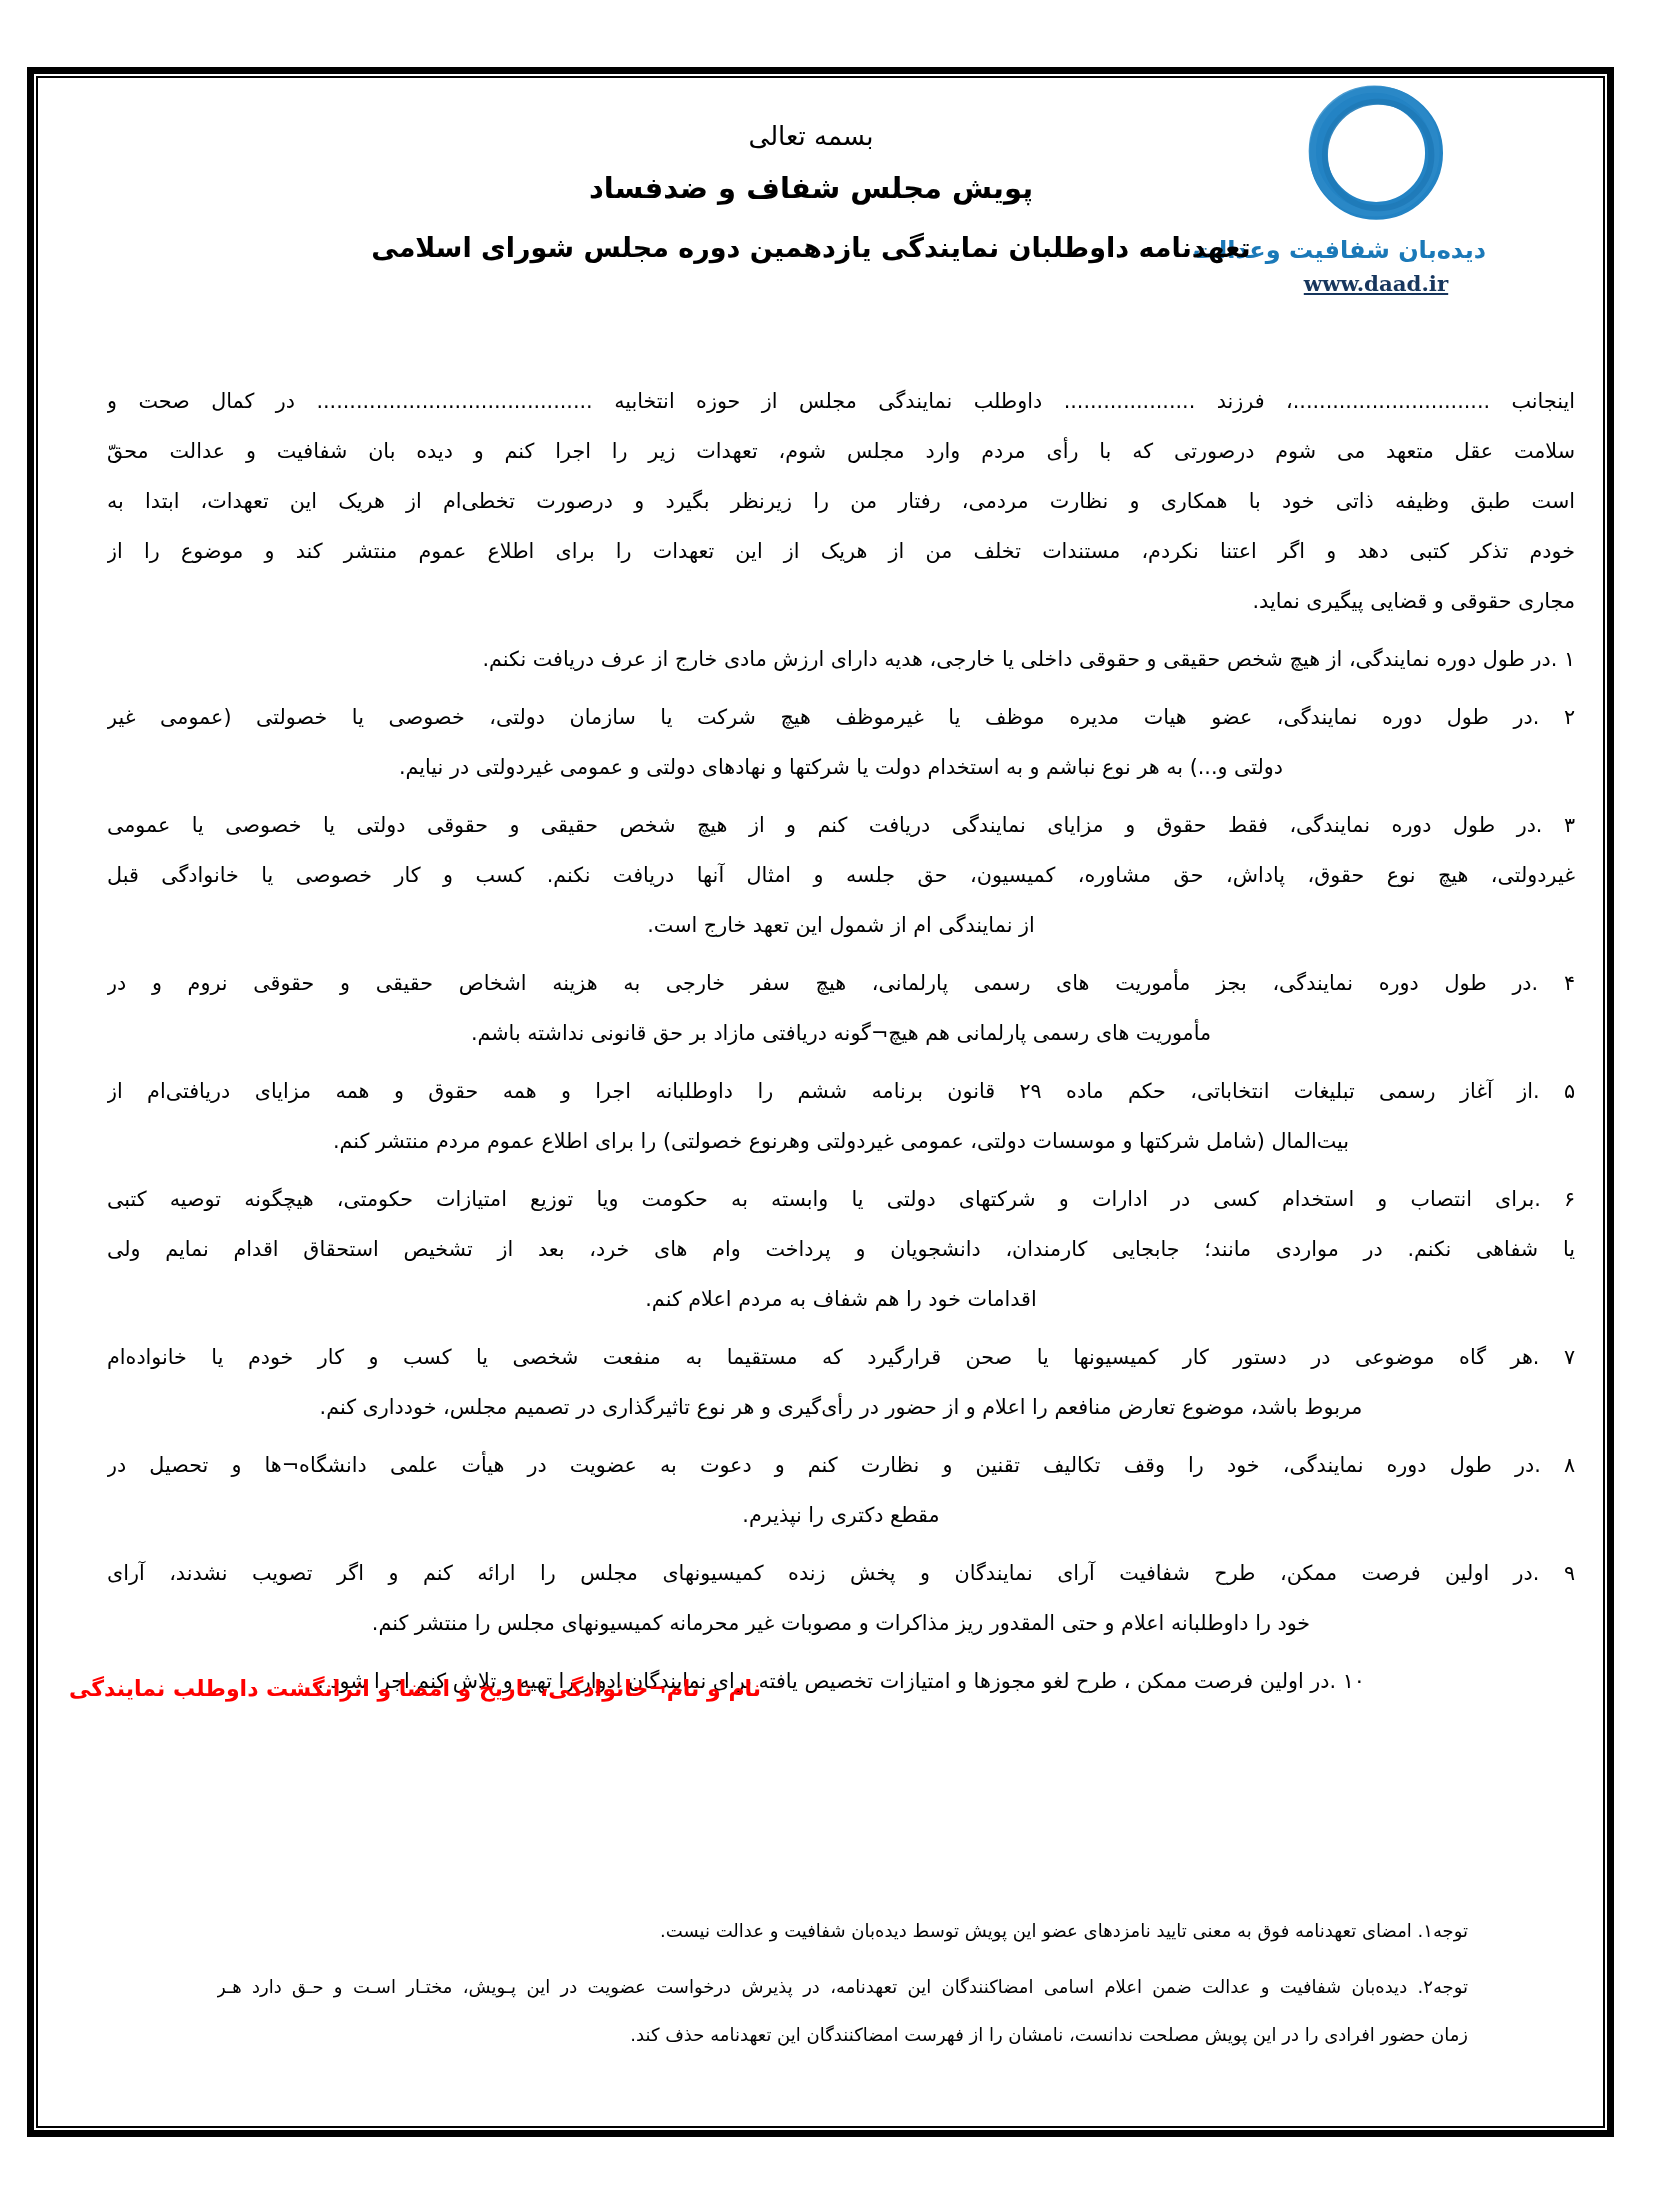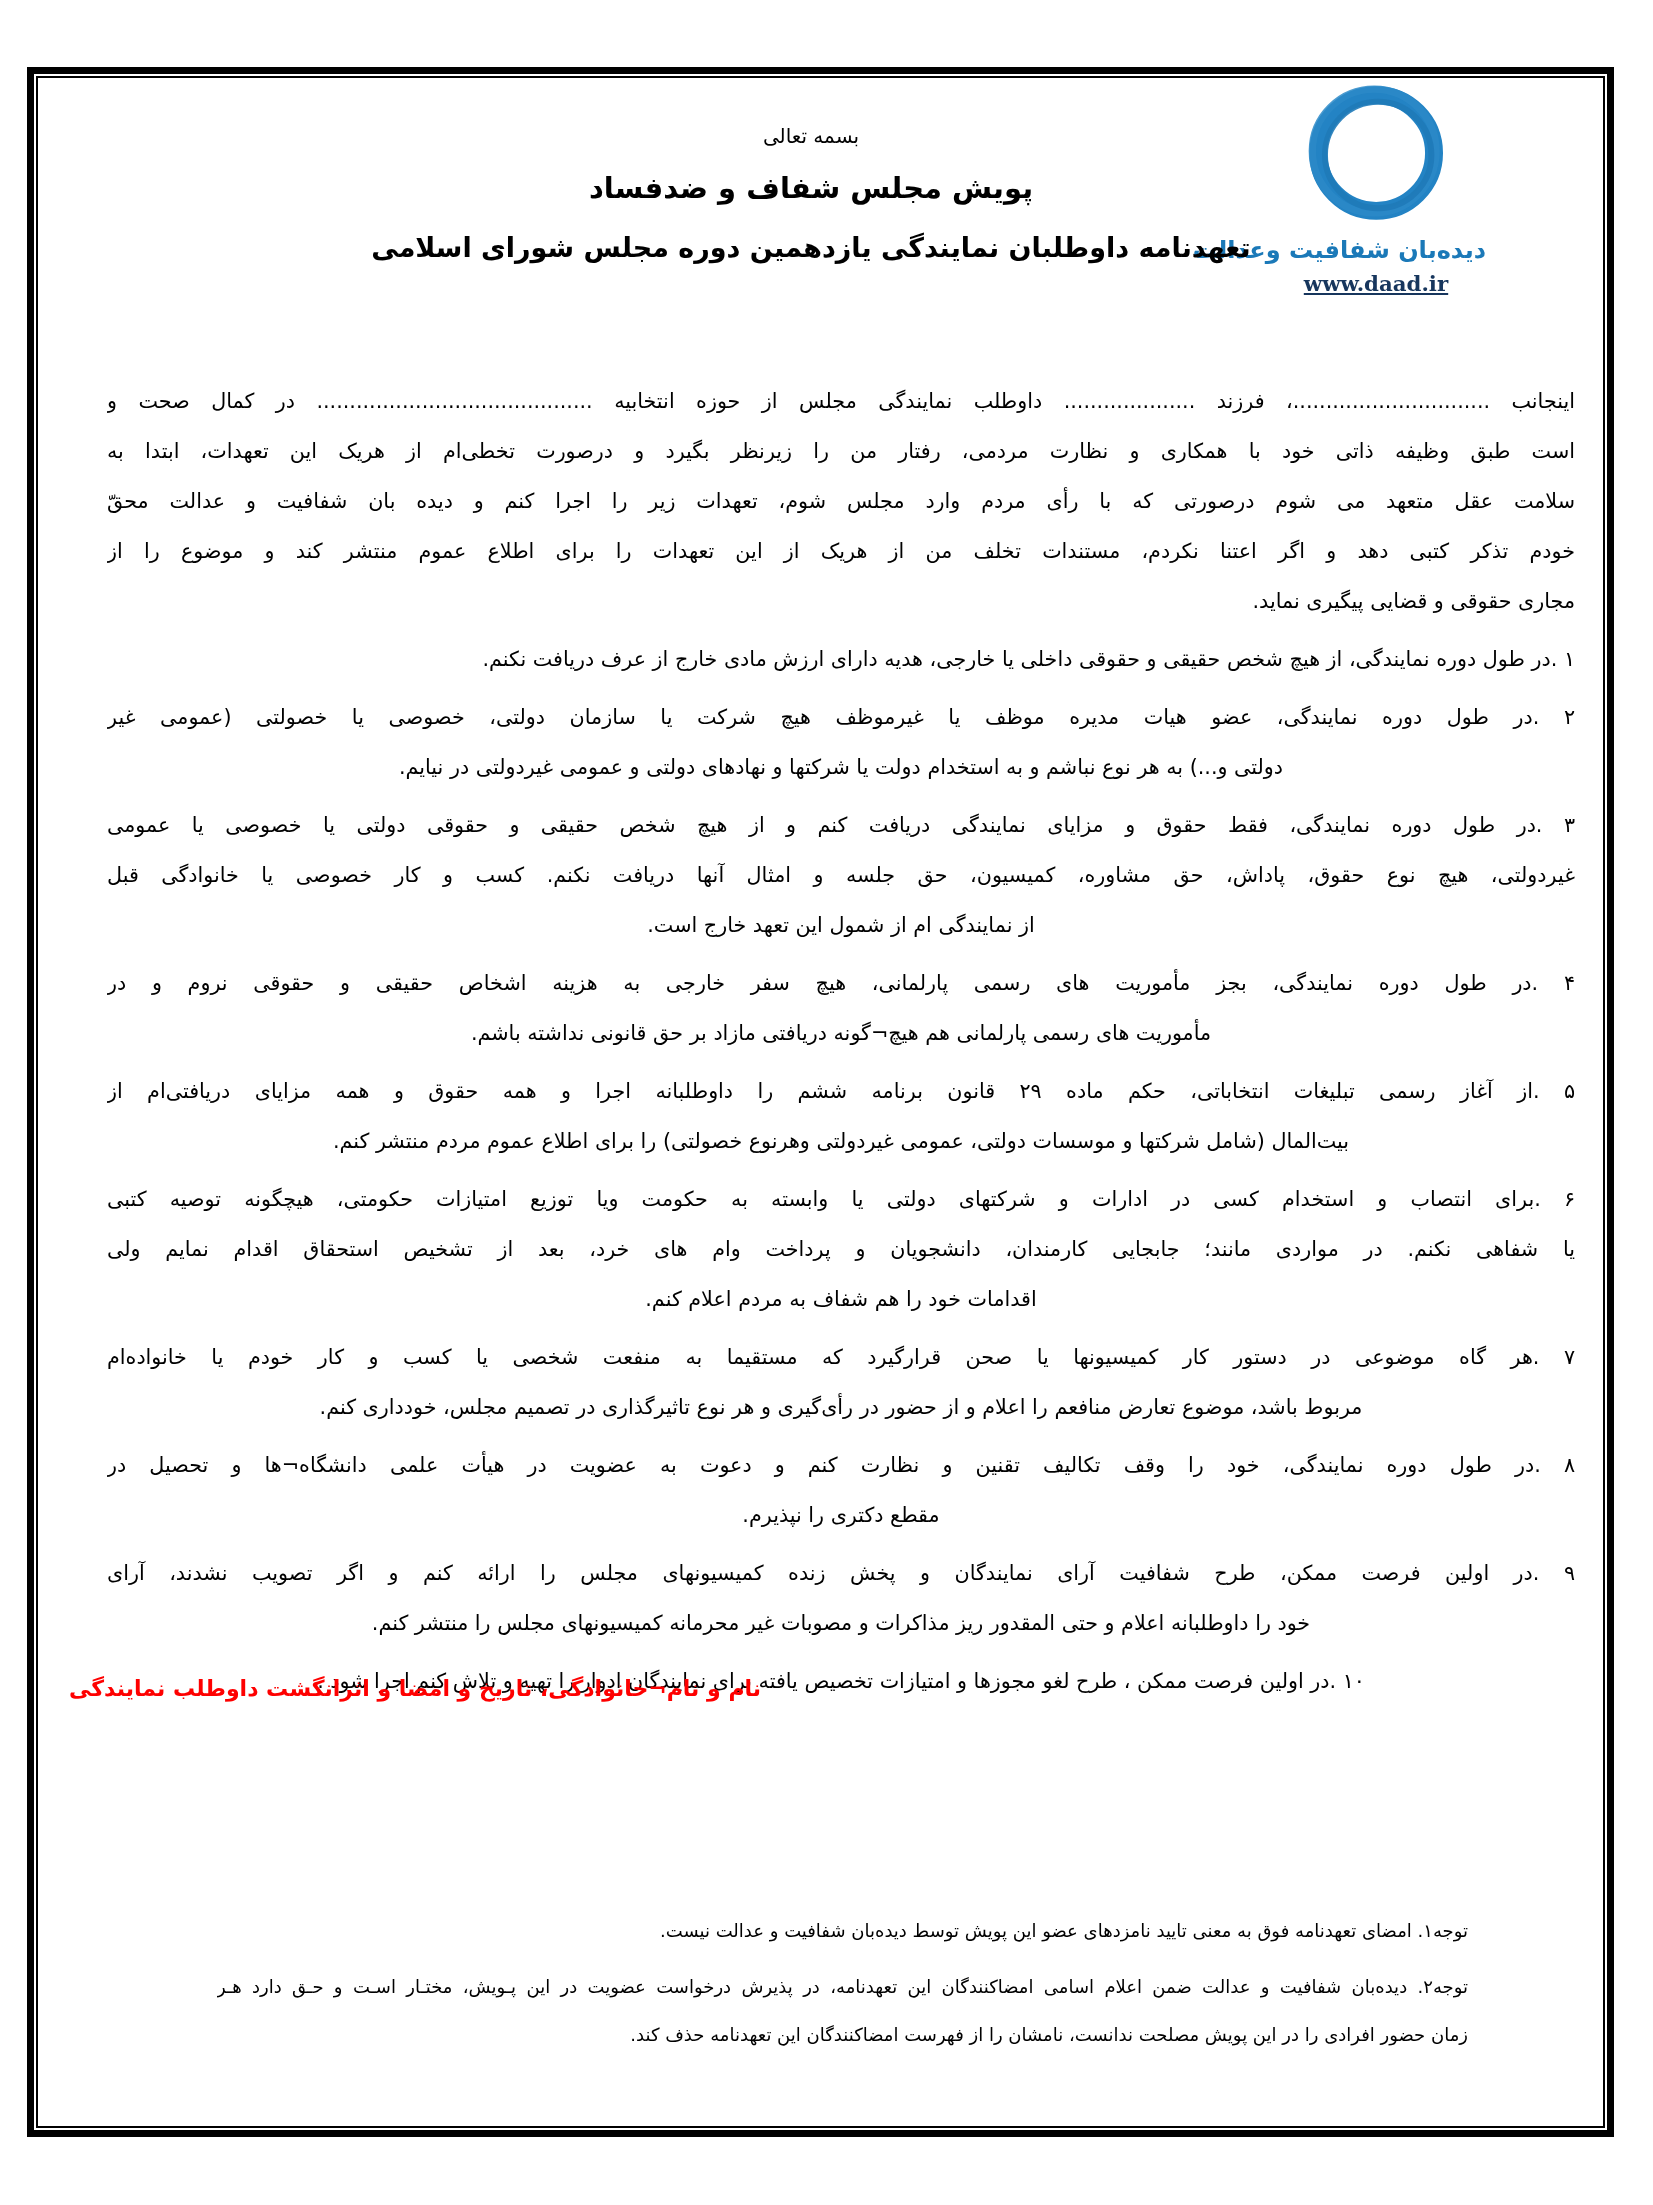--- a/index.html
+++ b/index.html
@@ -23,21 +23,21 @@
     position:absolute;inset:2px;
     border:2px solid #000;
   }
   
   .header{
     position:absolute;
     left:70px;right:100px;top:115px;
     text-align:center;
     color:#000;
   }
-  .besmele{font-size:20px;line-height:43px;font-weight:400;}
+  .besmele{font-size:26px;line-height:43px;font-weight:400;}
   .title1{font-size:29px;line-height:60px;font-weight:700;}
   .title2{font-size:27px;line-height:59px;font-weight:700;}
   
   .logo{
     position:absolute;
     left:auto;right:167px;top:79px;width:220px;
     text-align:center;
   }
   .logo-ring{display:block;margin:0 auto;}
   .logo-name{
@@ -106,22 +106,22 @@
 
   <div class="header">
     <div class="besmele">بسمه تعالی</div>
     <div class="title1">پویش مجلس شفاف و ضدفساد</div>
     <div class="title2">تعهدنامه داوطلبان نمایندگی یازدهمین دوره مجلس شورای اسلامی</div>
   </div>
 
   <div class="body-text">
       <div class="para">
         <div class="line a-j">اینجانب ..............................، فرزند .................... داوطلب نمایندگی مجلس از حوزه انتخابیه .......................................... در کمال صحت و</div>
+        <div class="line a-j">سلامت عقل متعهد می شوم درصورتی که با رأی مردم وارد مجلس شوم، تعهدات زیر را اجرا کنم و دیده بان شفافیت و عدالت محقّ</div>
         <div class="line a-j">است طبق وظیفه ذاتی خود با همکاری و نظارت مردمی، رفتار من را زیرنظر بگیرد و درصورت تخطی‌ام از هریک این تعهدات، ابتدا به</div>
-        <div class="line a-j">سلامت عقل متعهد می شوم درصورتی که با رأی مردم وارد مجلس شوم، تعهدات زیر را اجرا کنم و دیده بان شفافیت و عدالت محقّ</div>
         <div class="line a-j">خودم تذکر کتبی دهد و اگر اعتنا نکردم، مستندات تخلف من از هریک از این تعهدات را برای اطلاع عموم منتشر کند و موضوع را از</div>
         <div class="line a-r">مجاری حقوقی و قضایی پیگیری نماید.</div>
       </div>
       <div class="para">
         <div class="line a-r">۱ .در طول دوره نمایندگی، از هیچ شخص حقیقی و حقوقی داخلی یا خارجی، هدیه دارای ارزش مادی خارج از عرف دریافت نکنم.</div>
       </div>
       <div class="para">
         <div class="line a-j">۲ .در طول دوره نمایندگی، عضو هیات مدیره موظف یا غیرموظف هیچ شرکت یا سازمان دولتی، خصوصی یا خصولتی (عمومی غیر</div>
         <div class="line a-c">دولتی و...) به هر نوع نباشم و به استخدام دولت یا شرکتها و نهادهای دولتی و عمومی غیردولتی در نیایم.</div>
       </div>

